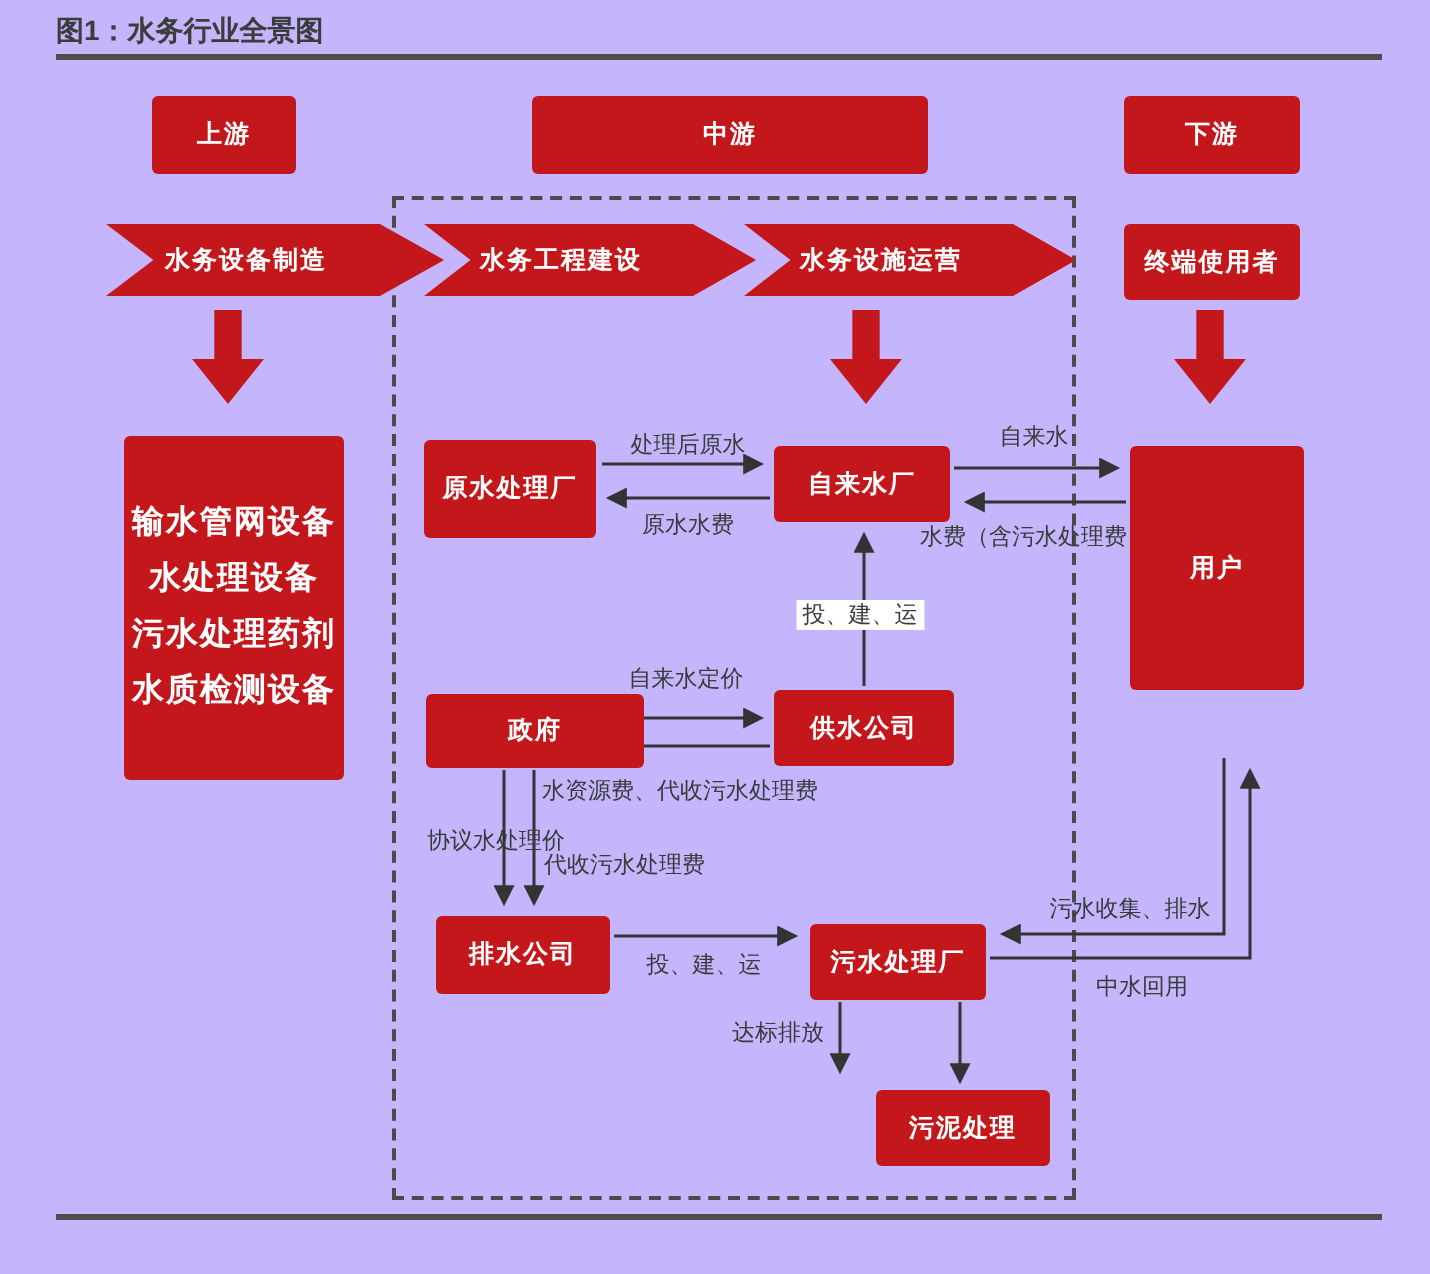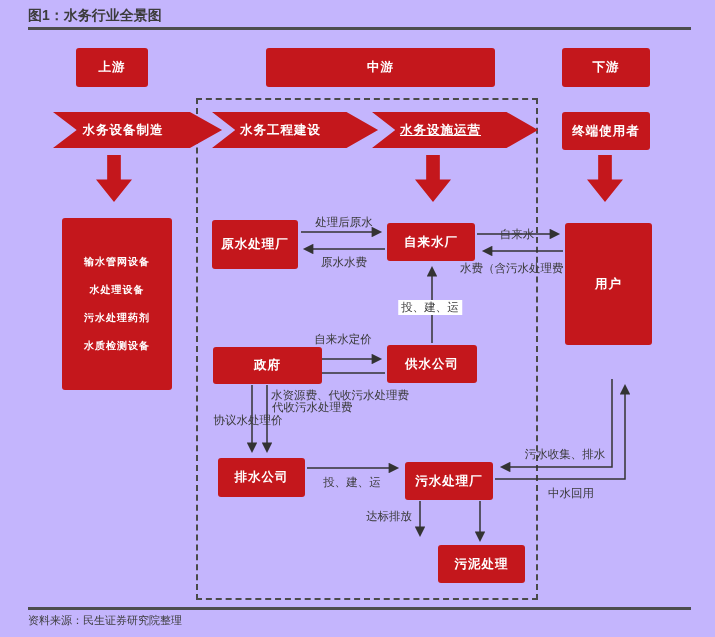--- a/index.html
+++ b/index.html
@@ -12,42 +12,42 @@
         display:flex;align-items:center;justify-content:center;text-align:center;
         letter-spacing:1px;line-height:1.2;z-index:2;}
   .chev{background:#C4171C;color:#fff;font-weight:bold;font-size:12.5px;
         display:flex;align-items:center;justify-content:center;letter-spacing:1px;z-index:2;
         clip-path:polygon(0 0,81% 0,100% 50%,81% 100%,0 100%,14% 50%);padding-right:4%;}
   .barrow{background:#C4171C;z-index:2;
         clip-path:polygon(31% 0,69% 0,69% 52%,100% 52%,50% 100%,0 52%,31% 52%);}
   .dashed{border:2px dashed #4a4a4a;z-index:0;}
   .lbl{font-size:11.5px;color:#3A3A3A;white-space:nowrap;z-index:1;}
   .ctr{transform:translateX(-50%);}
-  .products{flex-direction:column;font-size:10px;line-height:28px;letter-spacing:1px;}
+  .products{flex-direction:column;font-size:16px;line-height:28px;letter-spacing:1px;}
   #lines{left:0;top:0;z-index:1;pointer-events:none;}
   #source{left:28px;top:613px;font-size:11px;color:#3C3C3C;}
   .whitebg{background:#fff;padding:0 3px;}
 </style>
 </head>
 <body>
 
 <div id="fig">
 
   <div id="title" class="abs">图1：水务行业全景图</div>
   <div class="abs rule" style="left:28px;top:27px;width:663px;"></div>
 
   <div class="abs dashed" style="left:196px;top:98px;width:338px;height:498px;"></div>
 
   <div class="abs rbox" style="left:76px;top:48px;width:72px;height:39px;">上游</div>
-  <div class="abs rbox" style="left:266px;top:48px;width:229px;height:39px;">中游</div>
+  <div class="abs rbox" style="left:266px;top:48px;width:198px;height:39px;">中游</div>
   <div class="abs rbox" style="left:562px;top:48px;width:88px;height:39px;">下游</div>
 
   <div class="abs chev" style="left:53px;top:112px;width:140px;height:36px;">水务设备制造</div>
   <div class="abs chev" style="left:212px;top:112px;width:137px;height:36px;">水务工程建设</div>
-  <div class="abs chev" style="left:372px;top:112px;width:137px;height:36px;text-decoration:underline;">水务设施运营</div>
+  <div class="abs chev" style="left:372px;top:112px;width:137px;height:36px;">水务设施运营</div>
   <div class="abs rbox" style="left:562px;top:112px;width:88px;height:38px;">终端使用者</div>
 
   <div class="abs barrow" style="left:96px;top:155px;width:36px;height:47px;"></div>
   <div class="abs barrow" style="left:415px;top:155px;width:36px;height:47px;"></div>
   <div class="abs barrow" style="left:587px;top:155px;width:36px;height:47px;"></div>
 
   <div class="abs rbox products" style="left:62px;top:218px;width:110px;height:172px;">
     <div>输水管网设备</div>
     <div>水处理设备</div>
     <div>污水处理药剂</div>
@@ -82,28 +82,27 @@
       <path d="M307,468 H397" marker-end="url(#ah)"></path>
       <path d="M420,501 V535" marker-end="url(#ah)"></path>
       <path d="M480,501 V540" marker-end="url(#ah)"></path>
       <path d="M612,379 V467 H502" marker-end="url(#ah)"></path>
       <path d="M495,479 H625 V386" marker-end="url(#ah)"></path>
     </g>
   </svg>
 
   <div class="abs lbl ctr" style="left:344px;top:215px;">处理后原水</div>
   <div class="abs lbl ctr" style="left:344px;top:255px;">原水水费</div>
-  <div class="abs lbl ctr" style="left:517px;top:227px;font-family:Liberation Serif, serif;">自来水</div>
+  <div class="abs lbl ctr" style="left:517px;top:211px;font-family:Liberation Serif, serif;">自来水</div>
   <div class="abs lbl" style="left:460px;top:261px;">水费（含污水处理费）</div>
   <div class="abs lbl ctr whitebg" style="left:430px;top:300px;">投、建、运</div>
   <div class="abs lbl ctr" style="left:343px;top:332px;">自来水定价</div>
   <div class="abs lbl ctr" style="left:340px;top:388px;">水资源费、代收污水处理费</div>
   <div class="abs lbl ctr" style="left:208px;top:413px;margin-left:40px;">协议水处理价</div>
-  <div class="abs lbl" style="left:272px;top:400px;">代收污水处理费</div>
+  <div class="abs lbl" style="left:272px;top:425px;">代收污水处理费</div>
   <div class="abs lbl ctr" style="left:352px;top:475px;">投、建、运</div>
   <div class="abs lbl ctr" style="left:389px;top:509px;">达标排放</div>
   <div class="abs lbl ctr" style="left:565px;top:447px;">污水收集、排水</div>
   <div class="abs lbl ctr" style="left:571px;top:486px;">中水回用</div>
 
   <div class="abs rule" style="left:28px;top:607px;width:663px;height:2.5px;"></div>
-  <div id="source" class="abs">资料来源：民生证券研究院整理</div>
 
 </div>
 
 </body></html>

